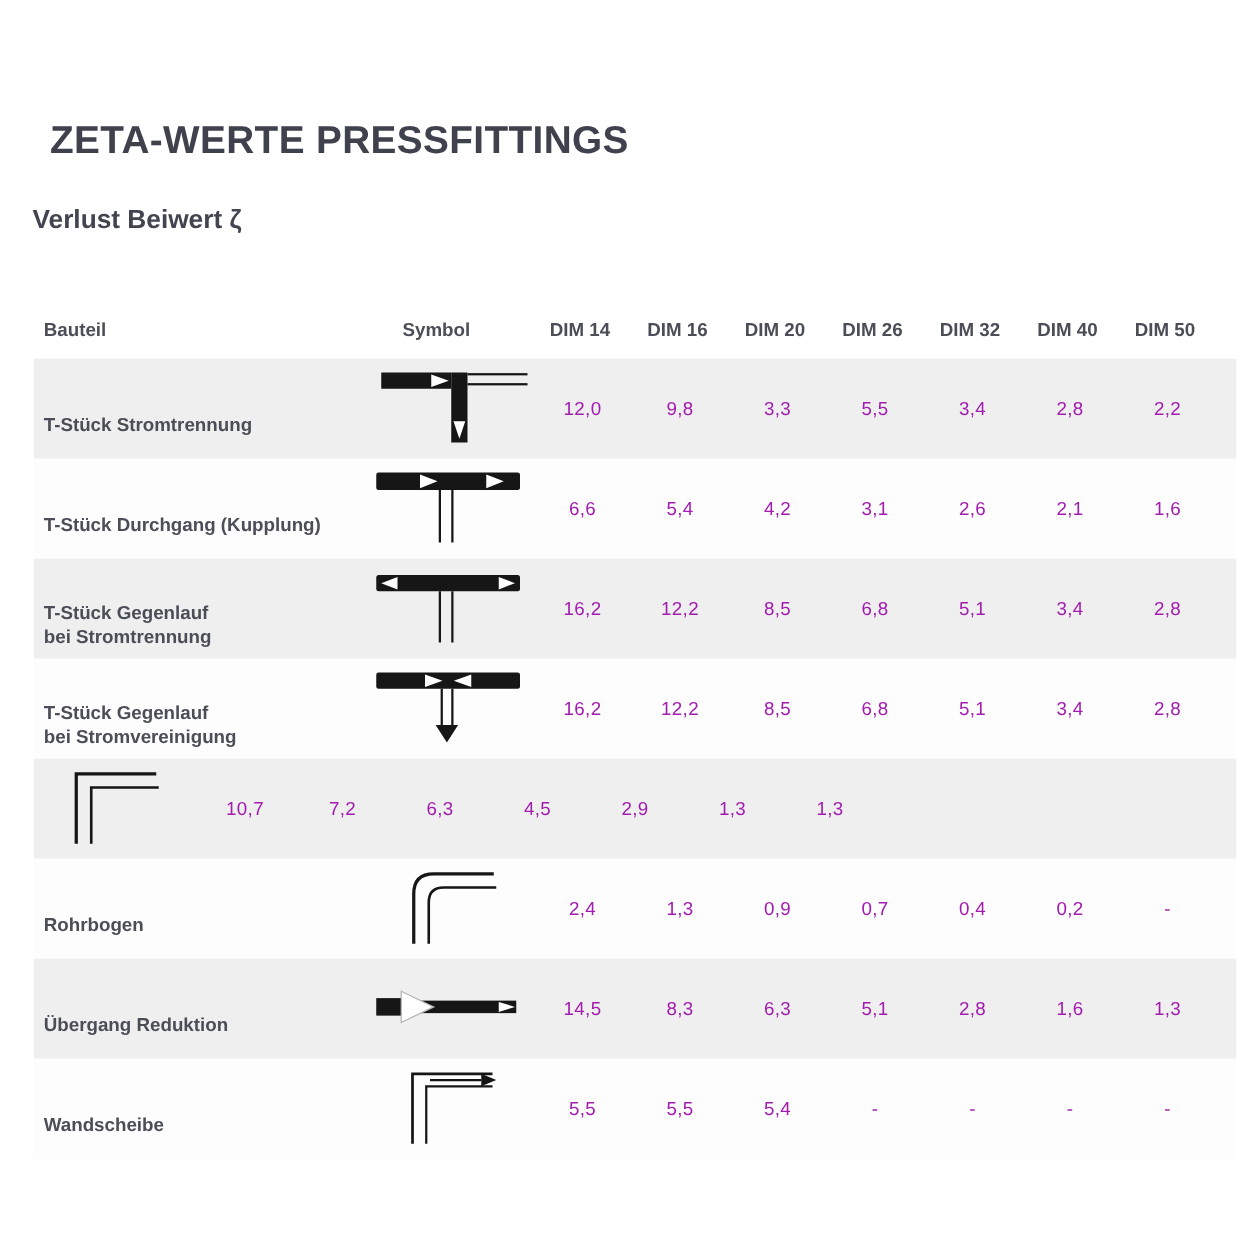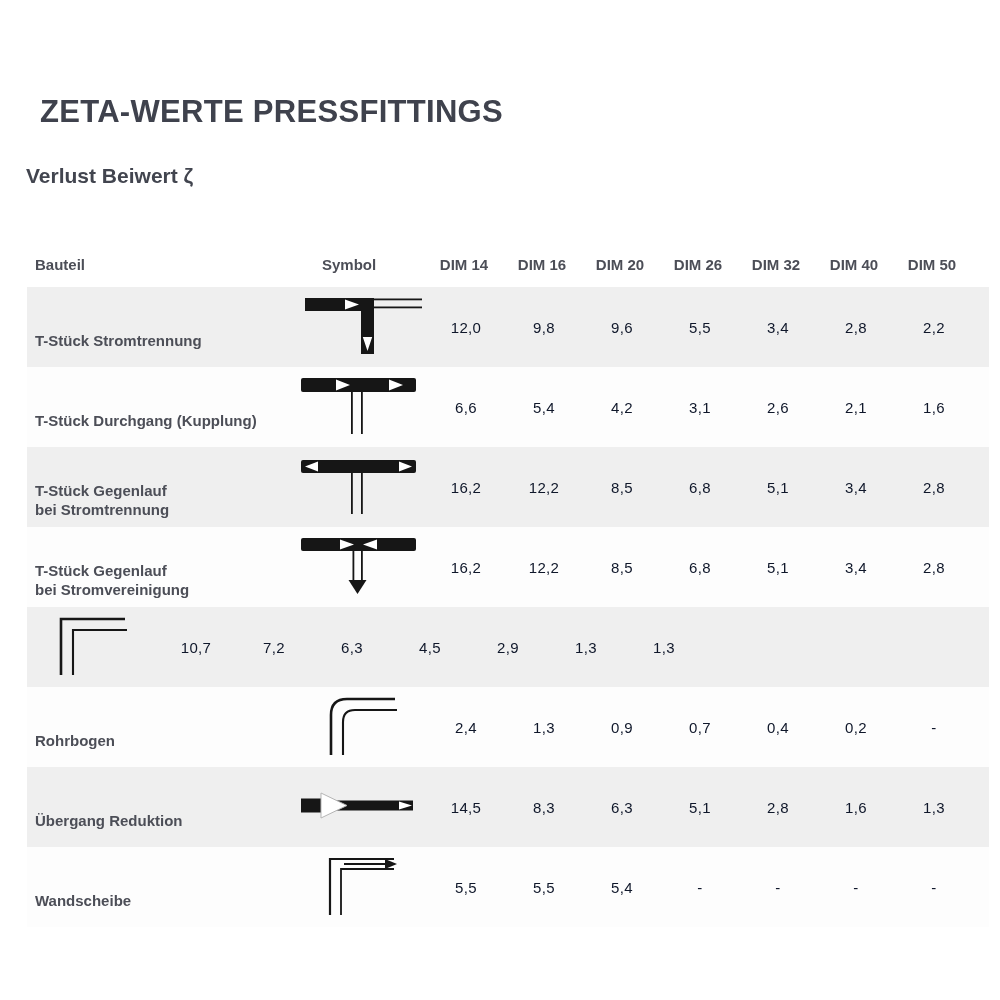--- a/index.html
+++ b/index.html
@@ -83,21 +83,21 @@
   .cell-label {
     font-size: 15px;
     font-weight: bold;
     color: #4c4e57;
     line-height: 1.25;
     white-space: pre-line;
   }
   .cell-value {
     font-size: 15px;
     font-weight: normal;
-    color: #0f172a;
+    color: #a21caf;
     letter-spacing: 0.3px;
   }
   .symbol-cell svg { display: block; width: 130px; height: 70px; }
 </style>
 </head>
 <body>
 
 <div class="page">
 
   <div class="title">ZETA-WERTE PRESSFITTINGS</div>
@@ -125,21 +125,21 @@
     <rect x="64" y="6" width="13" height="56" fill="#161616"></rect>
     <polygon points="48,7.5 62,12.5 48,17.5" fill="#ffffff"></polygon>
     <polygon points="65.8,45 75.2,45 70.5,59" fill="#ffffff"></polygon>
     <rect x="77" y="6.5" width="48" height="1.8" fill="#161616"></rect>
     <rect x="77" y="14.5" width="48" height="1.8" fill="#161616"></rect>
   </svg>
           </div>
 
   <div class="col-dim cell-value">12,0</div>
           <div class="col-dim cell-value">9,8</div>
-          <div class="col-dim cell-value">9,6</div>
+          <div class="col-dim cell-value">3,3</div>
           <div class="col-dim cell-value">5,5</div>
           <div class="col-dim cell-value">3,4</div>
           <div class="col-dim cell-value">2,8</div>
           <div class="col-dim cell-value">2,2</div>
         </div>
 
   <div class="row">
     <div class="col-bauteil cell-label">T-Stück Durchgang (Kupplung)</div>
     <div class="col-symbol symbol-cell">
             <svg viewBox="0 0 130 70" xmlns="http://www.w3.org/2000/svg">

